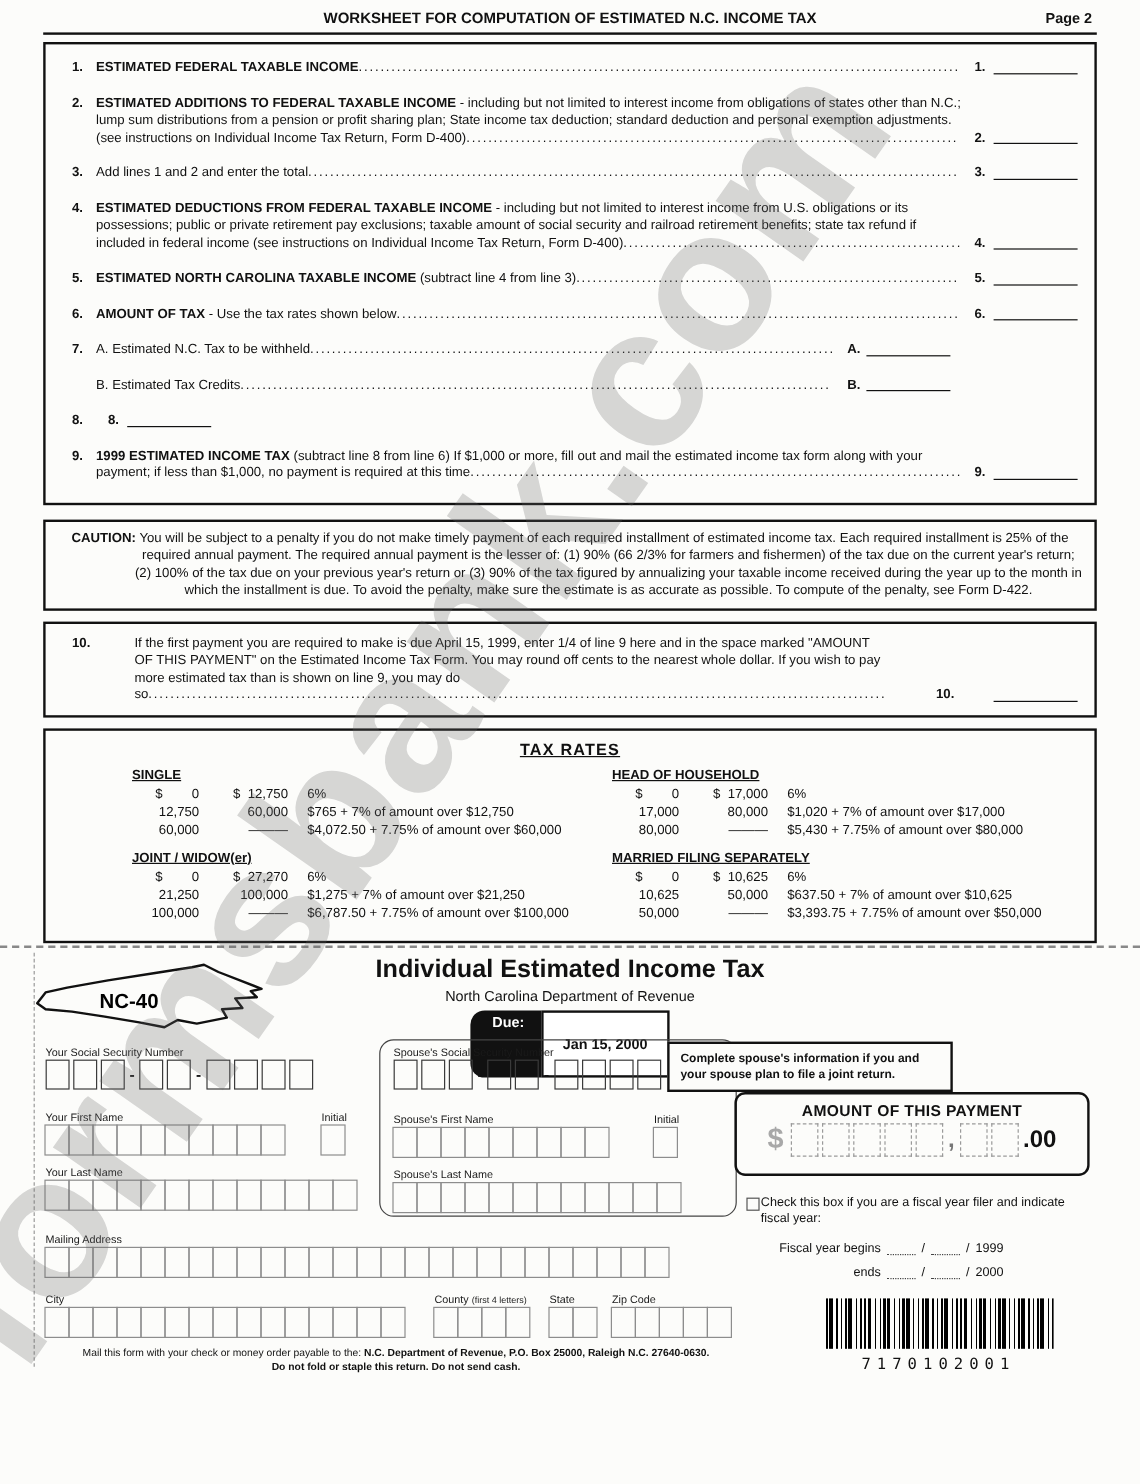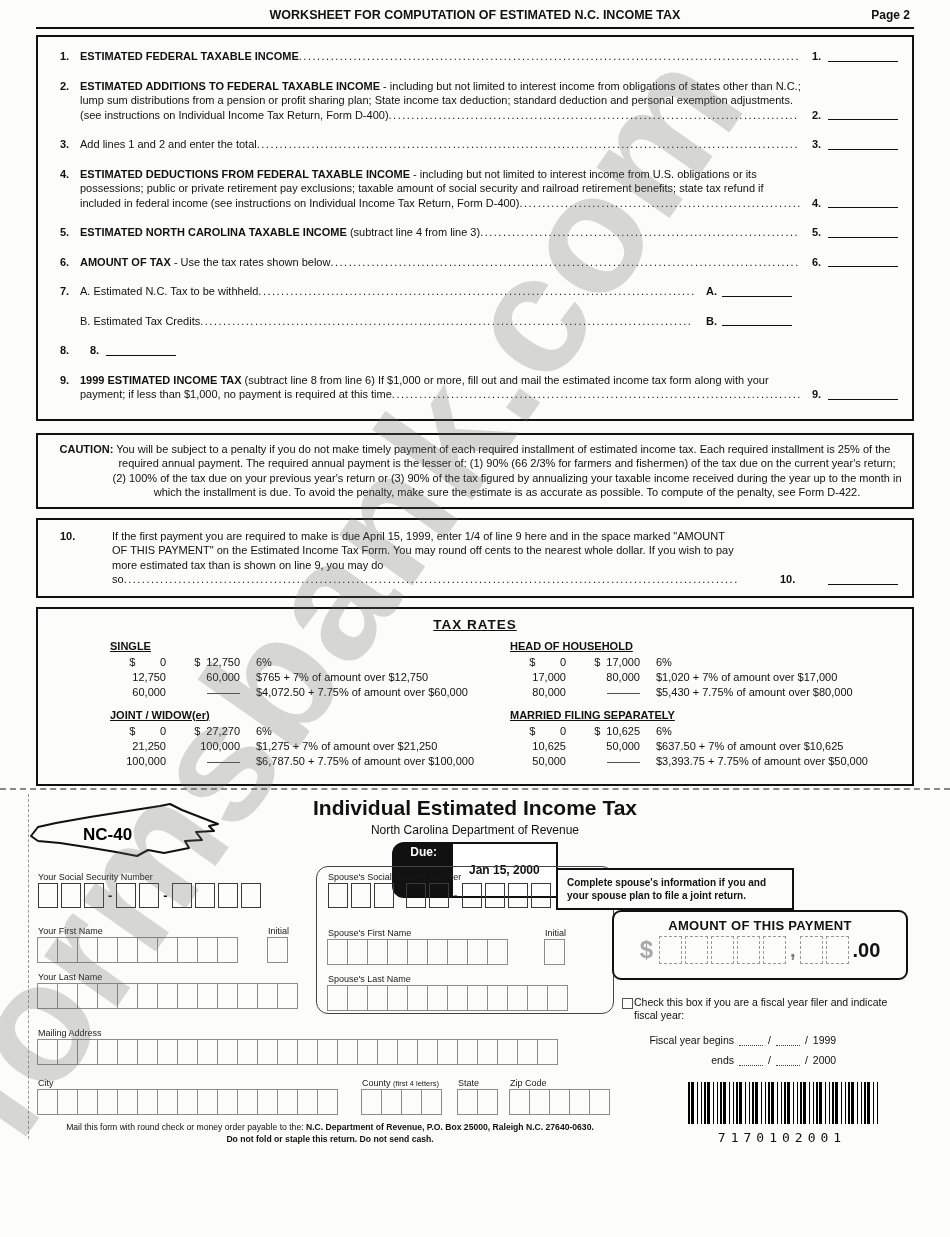--- a/index.html
+++ b/index.html
@@ -500,18 +500,18 @@
       <span>/</span>
       <span class="fyb"></span>
       <span>/</span>
       <span>2000</span>
     </div>
 
     <div class="fa barcode" style="left:688px; top:292px; width:190px; height:42px;"></div>
     <div class="fa bc-num" style="left:662px; top:340px; width:240px;">7170102001</div>
 
     <div class="fa footer" style="left:30px; top:332px; width:600px;">
-      <div><span>Mail this form with round check or money order payable to the:</span> <span class="b">N.C. Department of Revenue, P.O. Box 25000, Raleigh N.C. 27640-0630.</span></div>
+      <div><span>Mail this form with your check or money order payable to the:</span> <span class="b">N.C. Department of Revenue, P.O. Box 25000, Raleigh N.C. 27640-0630.</span></div>
       <div class="b">Do not fold or staple this return. Do not send cash.</div>
     </div>
   </div>
 
 </div>
 
 </body></html>

